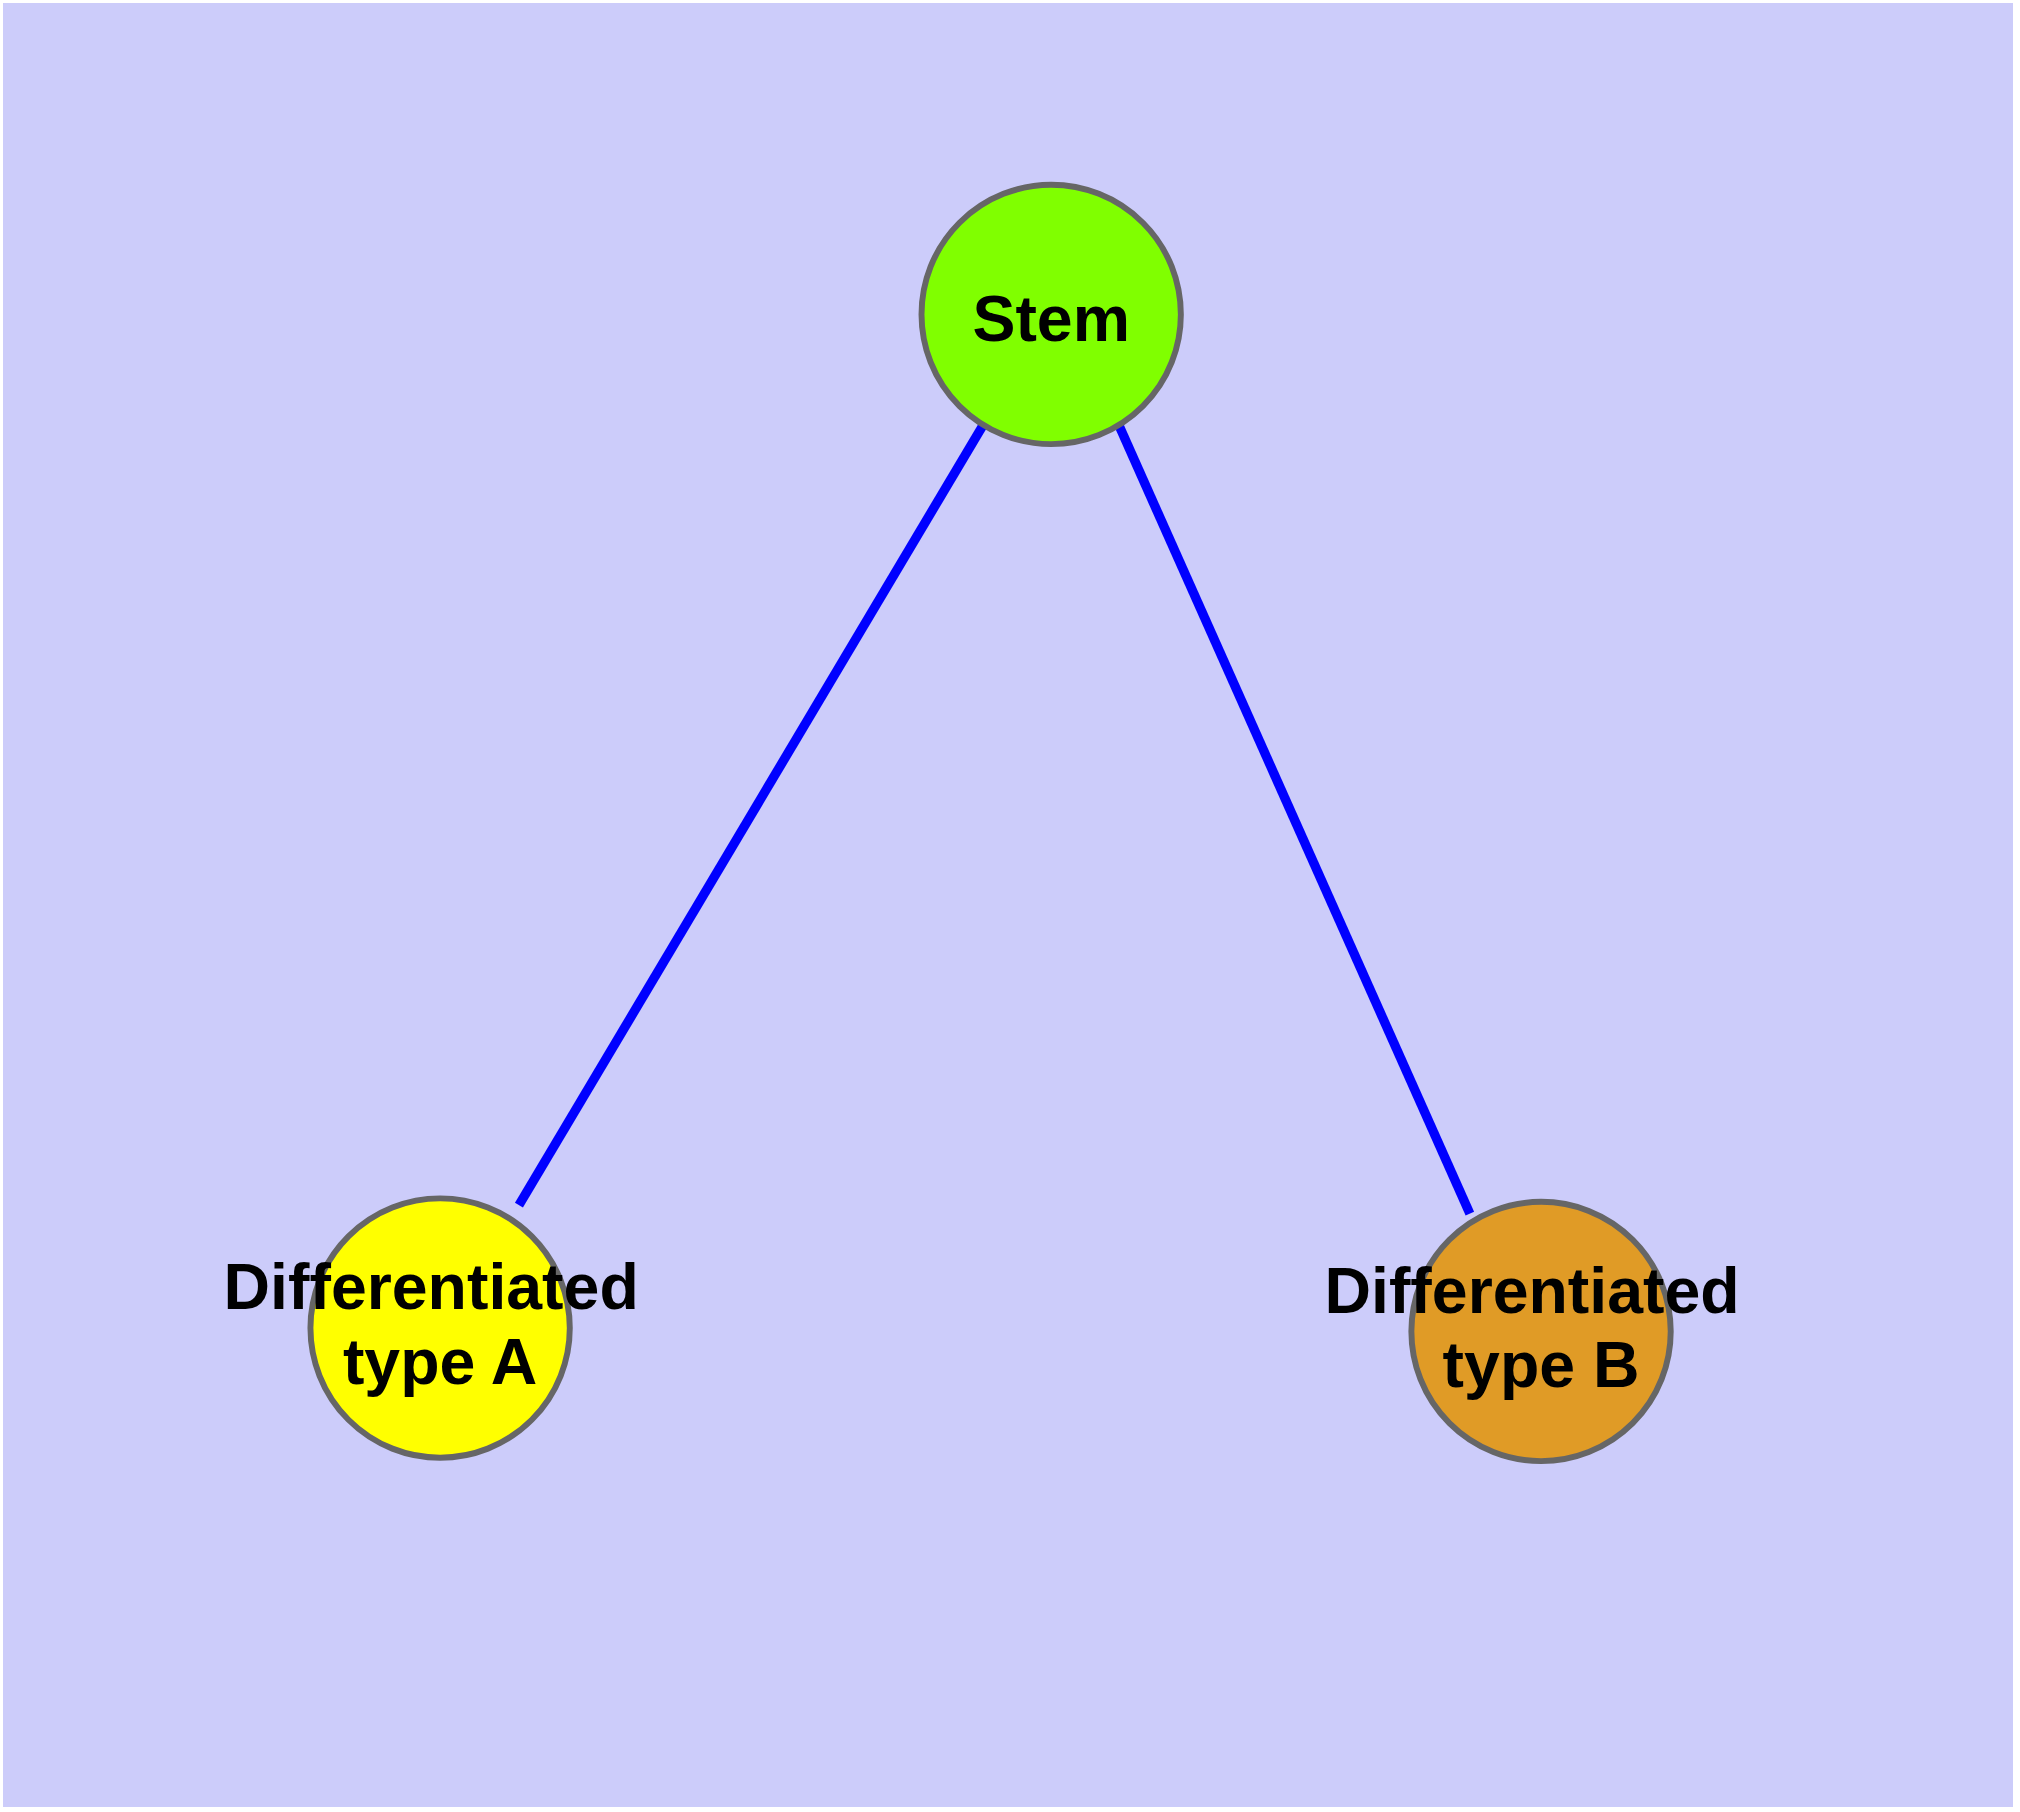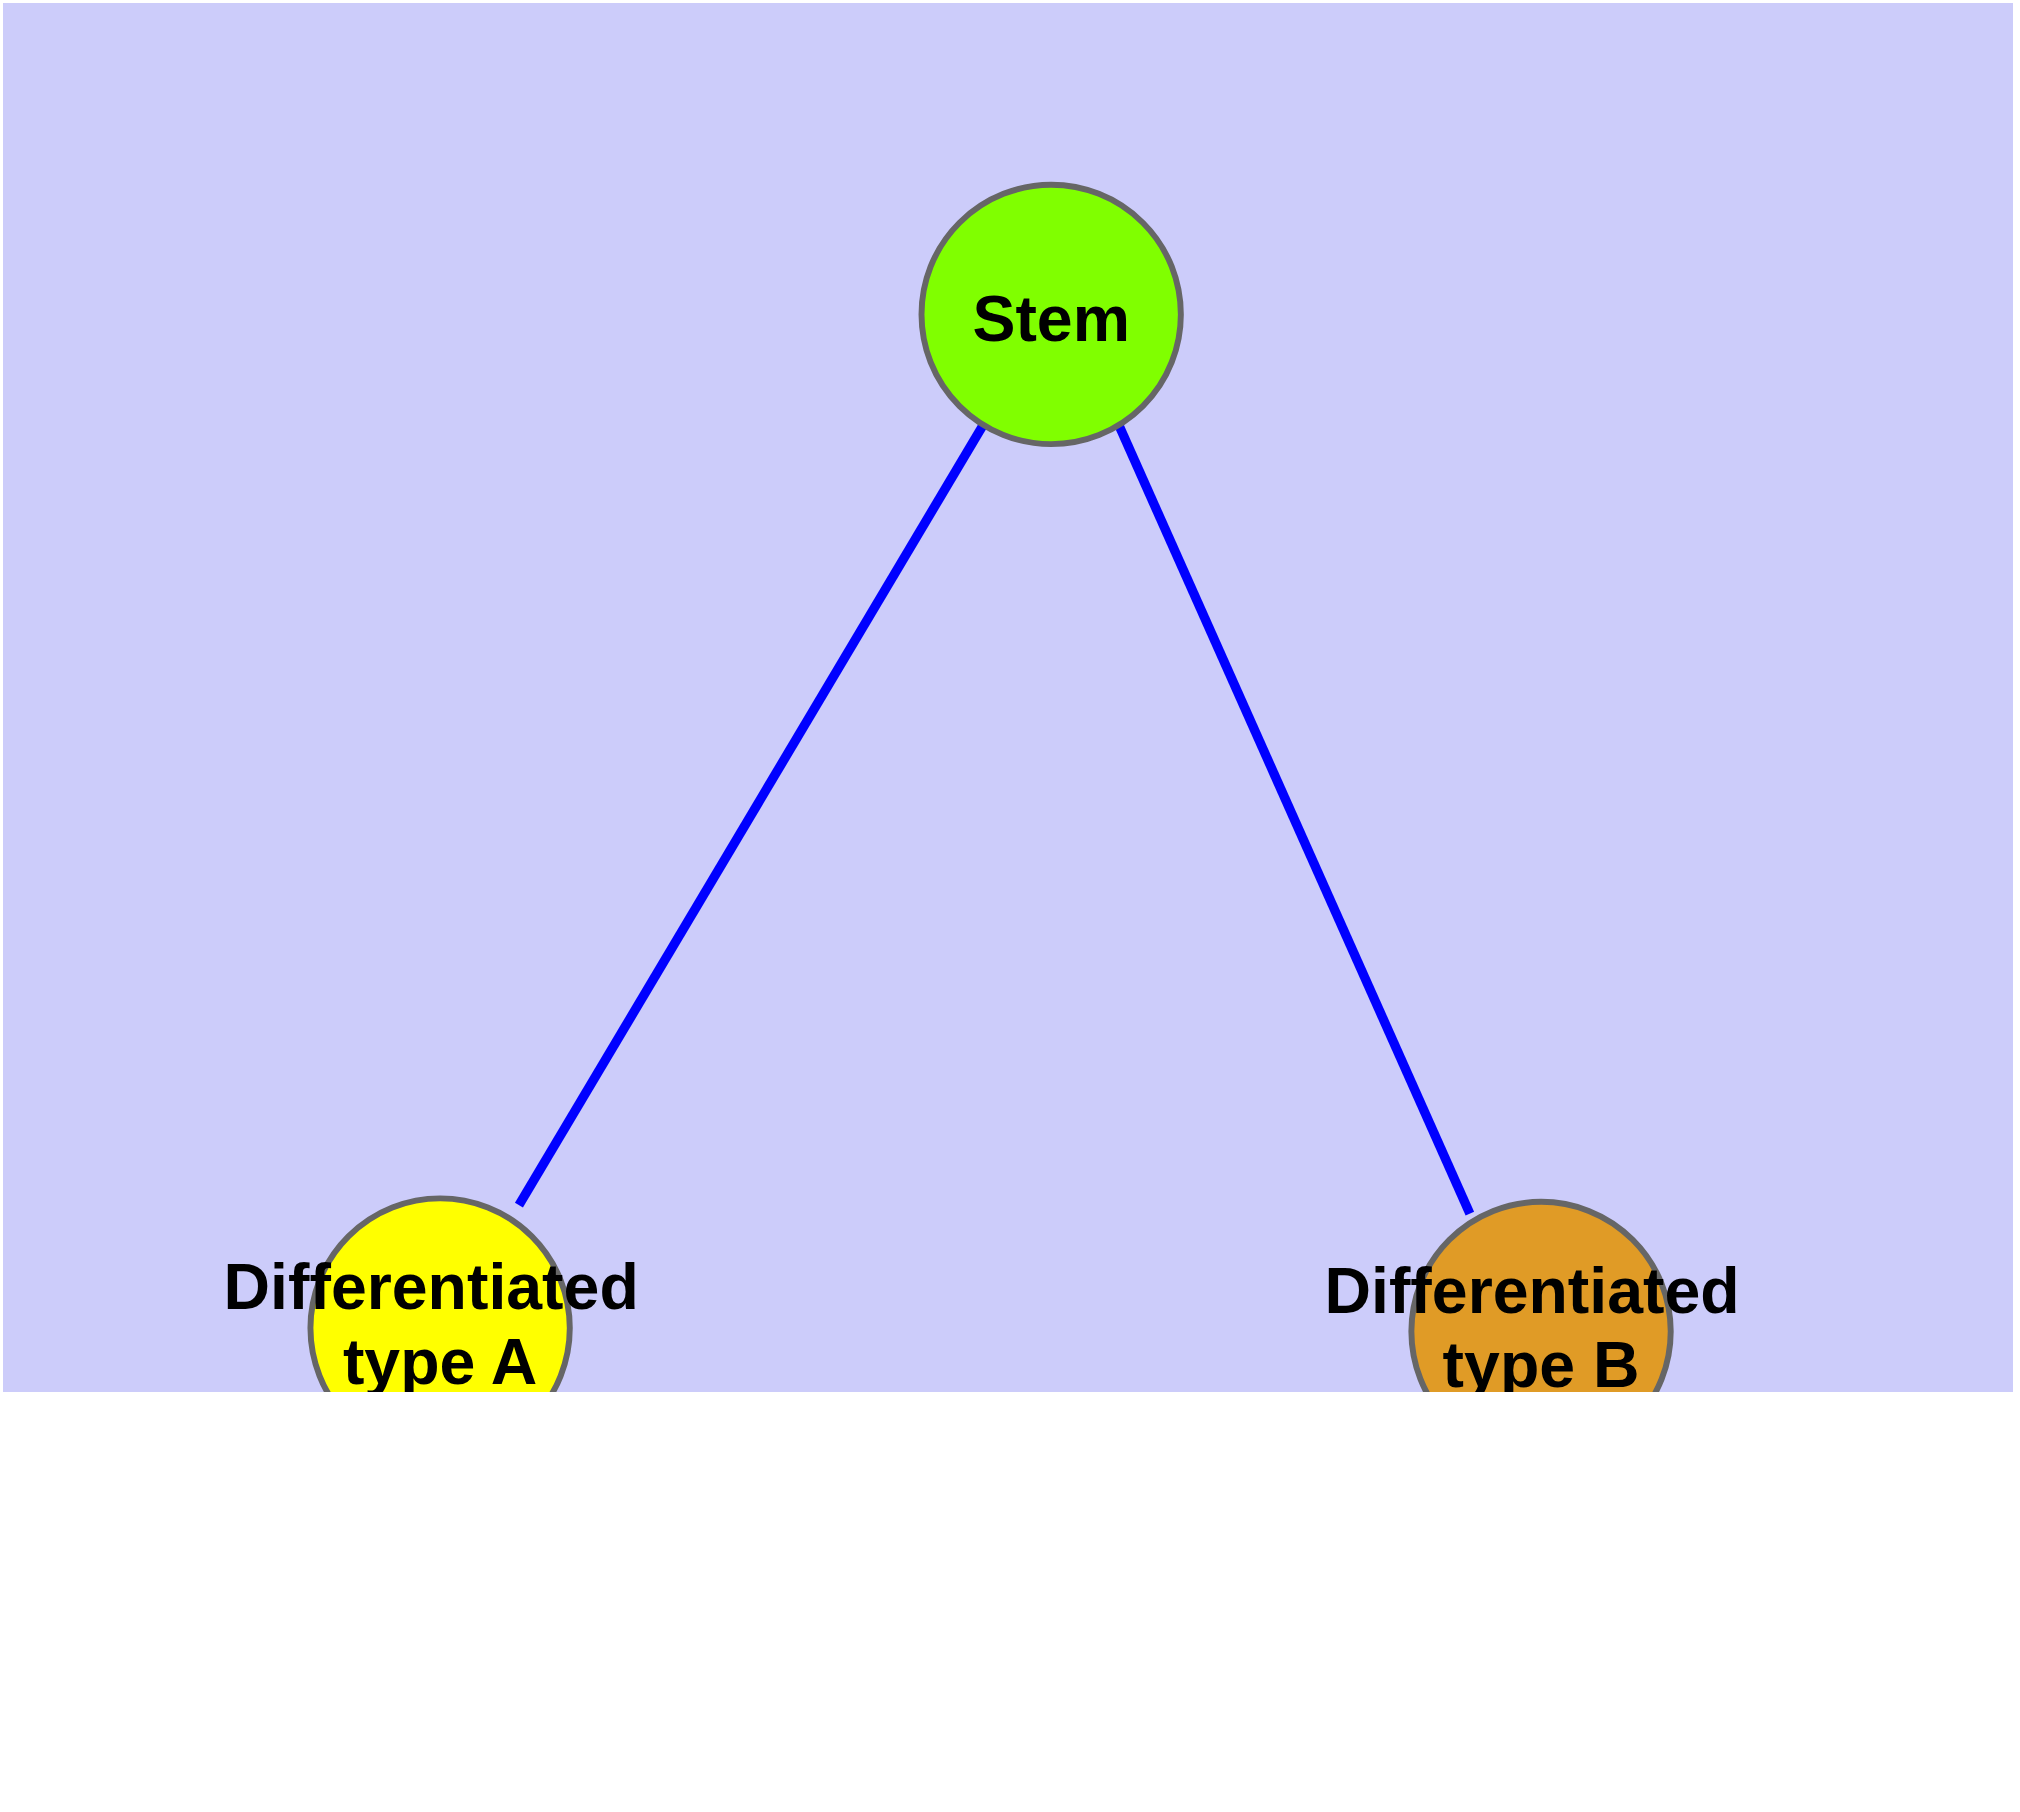--- a/index.html
+++ b/index.html
@@ -53,21 +53,21 @@
     dominant-baseline: middle;
     paint-order: normal;
   }
   .graph-node-label tspan {
     font-family: "Liberation Sans", sans-serif;
   }
 </style>
 </head>
 <body>
 
-<div id="canvas-root" style="width: 2021px; height: 1392px; background: rgb(255, 255, 255);">
+<div id="canvas-root" style="width: 2021px; height: 1812px; background: rgb(255, 255, 255);">
 
   <div id="plot-area" style="background: rgb(204, 204, 250);"></div>
 
   <svg id="graph-svg" viewBox="0 0 2384 2138" xmlns="http://www.w3.org/2000/svg" style="width: 2021px; height: 1812px;">
 
     <g>
       <line class="graph-edge" x1="1160" y1="501" x2="612" y2="1422" stroke="#0000ff"></line>
       <line class="graph-edge" x1="1320" y1="502" x2="1734" y2="1432" stroke="#0000ff"></line>
     </g>
 

